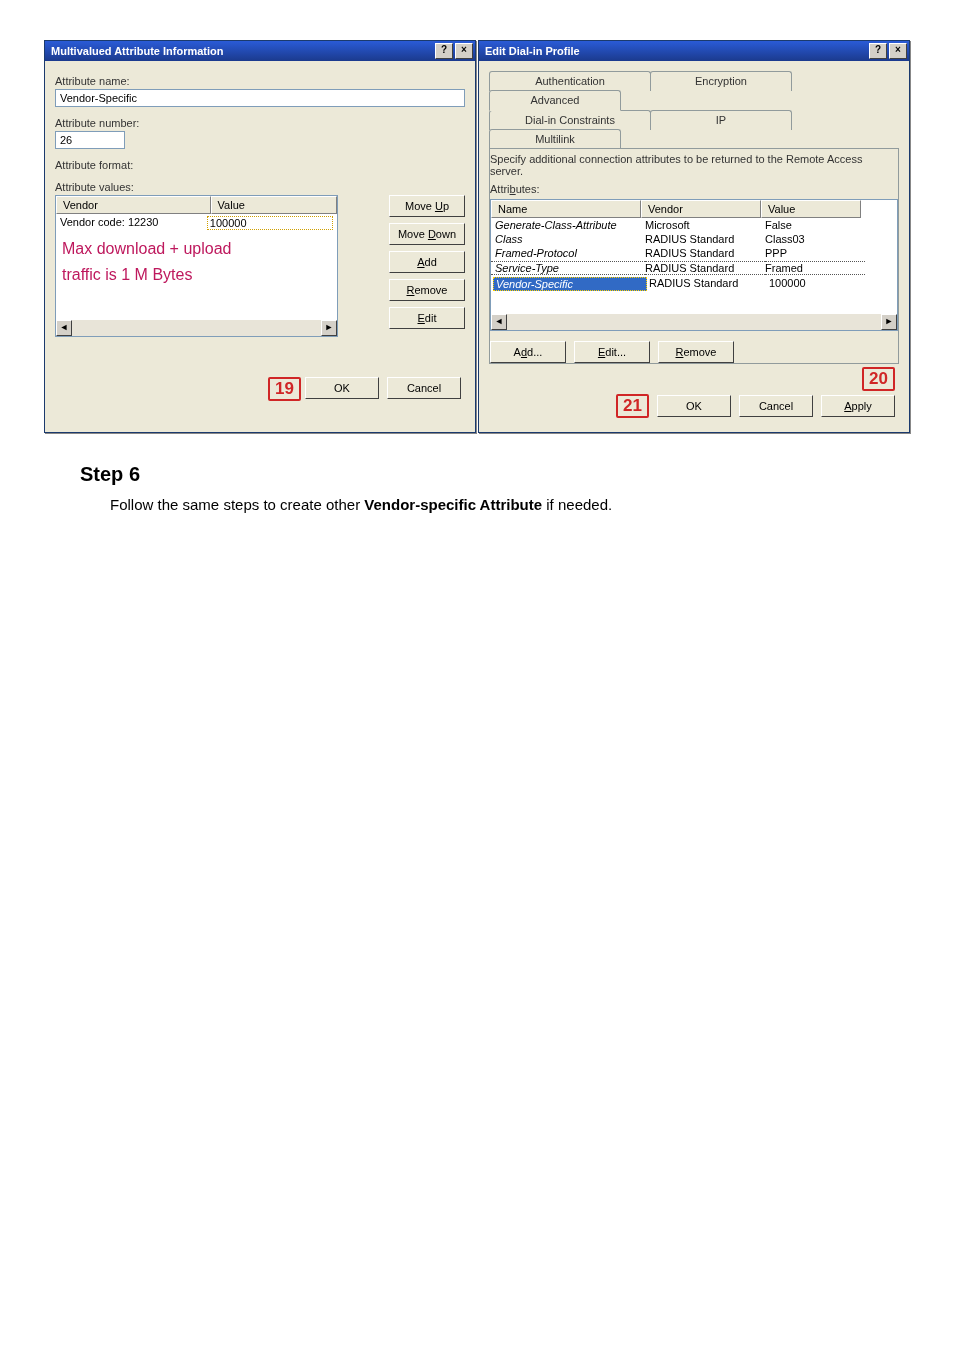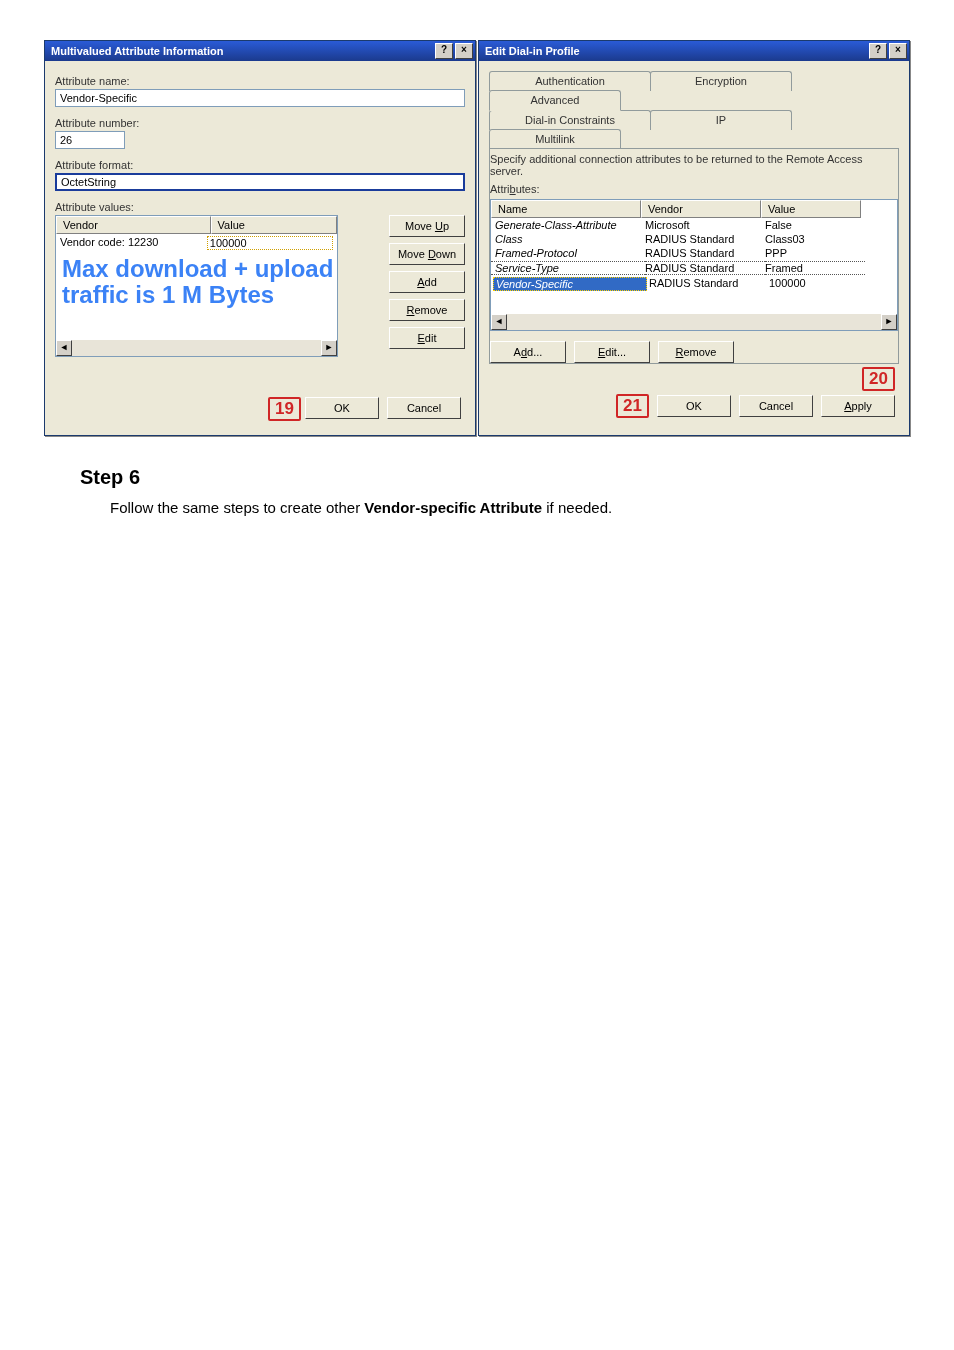--- a/index.html
+++ b/index.html
@@ -124,21 +124,21 @@
   .bottom-btns {
     display:flex; justify-content:flex-end; gap:8px;
     padding:10px 4px 4px 4px;
   }
   .annot-red {
     color:#d02626; font-weight:bold; font-size:17px;
     border:2px solid #d02626; padding:0 5px; border-radius:2px;
     display:inline-block; line-height:20px;
   }
   .overlay-red {
-    color:#3b82f6; font-weight:bold; font-size:24px;
+    color:#be185d; font-weight:normal; font-size:16px;
     line-height:26px;
   }
   
   .tabs {
     display:flex; flex-wrap:wrap;
   }
   .tab {
     background:#ece9d8;
     border:1px solid #919b9c;
     border-bottom:none;
@@ -208,21 +208,20 @@
         </div>
       </div>
       <div class="body">
         <div class="label">Attribute name:</div>
         <input class="input" readonly="" value="Vendor-Specific" style="">
 
         <div class="label" style="margin-top:10px">Attribute number:</div>
         <input class="input narrow" readonly="" value="26" style="">
 
         <div class="label" style="margin-top:10px">Attribute format:</div>
-        <input class="input" style="border: 2px solid rgb(26, 60, 155);" readonly="" value="OctetString">
 
         <div class="label" style="margin-top:10px">Attribute values:</div>
         <div class="flex">
           <div class="listbox" style="flex:1;position:relative">
             <div class="listheader">
               <div class="col" style="width:55%">Vendor</div>
               <div class="col" style="width:45%">Value</div>
             </div>
             <div class="listrow">
               <div style="width:55%">Vendor code: 12230</div>

